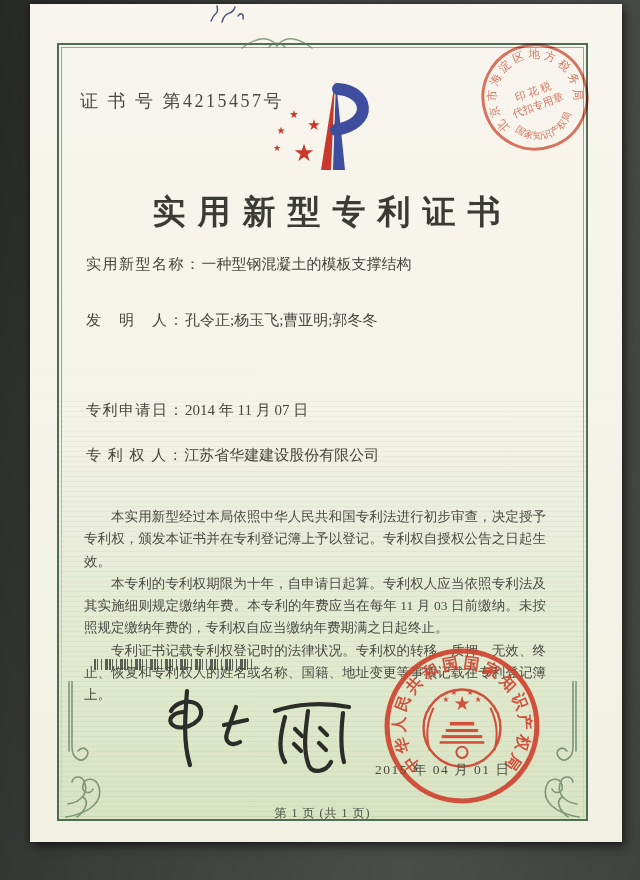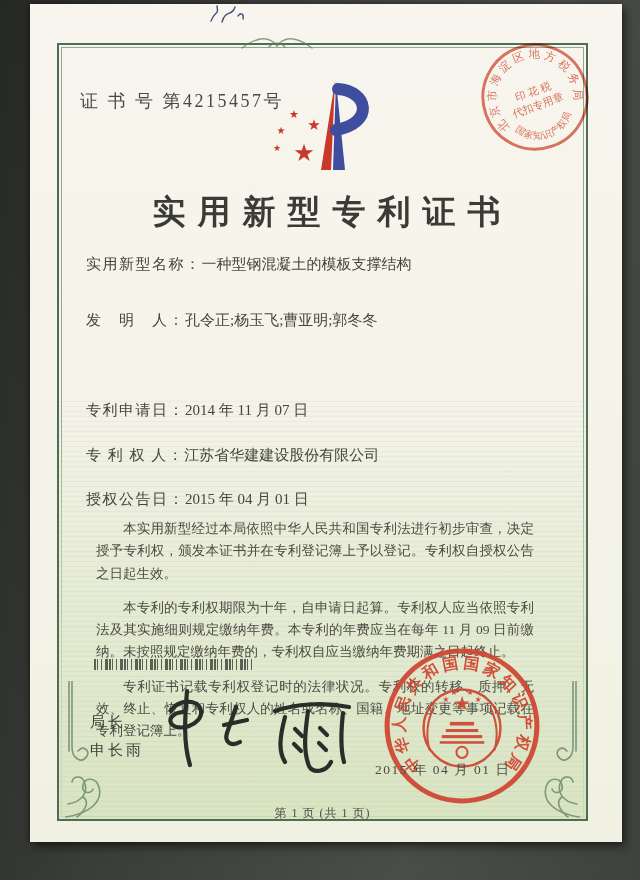--- a/index.html
+++ b/index.html
@@ -36,21 +36,21 @@
   .logo{position:absolute;left:205px;top:28px;width:140px;height:118px;}
   .taxstamp{
     position:absolute;left:420px;top:-4px;width:112px;height:112px;
     transform:rotate(-20deg);opacity:.85;mix-blend-mode:multiply;
   }
   .taxstamp text{font-family:"Liberation Serif",serif;fill:#d8604a;}
   .fieldrow{position:absolute;left:27px;font-size:15px;color:#45453d;white-space:nowrap;}
   .fieldrow .lbl{letter-spacing:1.5px;}
   .r0{top:210px;} .r1{top:266px;} .r2{top:311px;} .r3{top:356px;} .r4{top:401px;} .r5{top:445px;}
   .paras{position:absolute;left:25px;top:461px;width:462px;font-size:13.5px;line-height:22.3px;color:#4b4b43;text-align:justify;}
-  .paras p{margin:12px;text-indent:2em;}
+  .paras p{margin:0;text-indent:2em;}
   .barcode{
     position:absolute;left:35px;top:614px;width:158px;height:11px;
     background:repeating-linear-gradient(90deg,#45453e 0 2px,rgba(0,0,0,0) 2px 3px,#45453e 3px 4px,rgba(0,0,0,0) 4px 7px,#45453e 7px 8px,rgba(0,0,0,0) 8px 11px,#45453e 11px 14px,rgba(0,0,0,0) 14px 15px);
     opacity:.85;
   }
   .sigblock{position:absolute;left:31px;top:668px;font-family:"Liberation Sans","DejaVu Sans",sans-serif;color:#3c3c38;font-size:15px;letter-spacing:3px;}
   .sigblock div{margin-bottom:9px;}
   .handsig{position:absolute;left:98px;top:636px;width:215px;height:98px;}
   .handsig path{stroke:#2c2c28;stroke-width:4.2;fill:none;stroke-linecap:round;stroke-linejoin:round;}
   .seal{position:absolute;left:322px;top:600px;width:162px;height:162px;opacity:.92;}
@@ -109,34 +109,29 @@
       <text x="50" y="48" font-size="9.5" text-anchor="middle">印 花 税</text>
       <text x="50" y="61" font-size="9.5" text-anchor="middle">代扣专用章</text>
     </svg>
 
     <div class="title">实用新型专利证书</div>
 
     <div class="fieldrow r0"><span class="lbl">实用新型名称：</span><span class="val">一种型钢混凝土的模板支撑结构</span></div>
     <div class="fieldrow r1"><span class="lbl">发　明　人：</span><span class="val">孔令正;杨玉飞;曹亚明;郭冬冬</span></div>
     <div class="fieldrow r3"><span class="lbl">专利申请日：</span><span class="val">2014 年 11 月 07 日</span></div>
     <div class="fieldrow r4"><span class="lbl">专 利 权 人：</span><span class="val">江苏省华建建设股份有限公司</span></div>
-    <div class="fieldrow r5"><span class="lbl">授权公告日：</span><span class="val">2015 年 04 月 01 日</span></div>
 
     <div class="paras">
       <p>本实用新型经过本局依照中华人民共和国专利法进行初步审查，决定授予专利权，颁发本证书并在专利登记簿上予以登记。专利权自授权公告之日起生效。</p>
-      <p>本专利的专利权期限为十年，自申请日起算。专利权人应当依照专利法及其实施细则规定缴纳年费。本专利的年费应当在每年 11 月 09 日前缴纳。未按照规定缴纳年费的，专利权自应当缴纳年费期满之日起终止。</p>
+      <p>本专利的专利权期限为十年，自申请日起算。专利权人应当依照专利法及其实施细则规定缴纳年费。本专利的年费应当在每年 11 月 03 日前缴纳。未按照规定缴纳年费的，专利权自应当缴纳年费期满之日起终止。</p>
       <p>专利证书记载专利权登记时的法律状况。专利权的转移、质押、无效、终止、恢复和专利权人的姓名或名称、国籍、地址变更等事项记载在专利登记簿上。</p>
     </div>
 
     <div class="barcode"></div>
 
-    <div class="sigblock">
-      <div>局长</div>
-      <div>申长雨</div>
-    </div>
 
     <svg class="handsig" viewBox="0 0 215 98">
       <path d="M30 10 C28 35 26 62 33 84"></path>
       <path d="M14 30 C20 18 42 17 44 30 C46 44 20 52 14 42 C11 36 19 31 27 31"></path>
       <path d="M79 26 L70 52 C67 61 74 66 83 61"></path>
       <path d="M67 44 L90 39"></path>
       <path d="M118 30 C138 23 166 21 192 26"></path>
       <path d="M128 36 C123 55 121 70 128 81"></path>
       <path d="M151 30 C148 52 146 70 152 85 C156 93 169 91 174 81"></path>
       <path d="M186 32 C184 50 183 67 187 81"></path>

